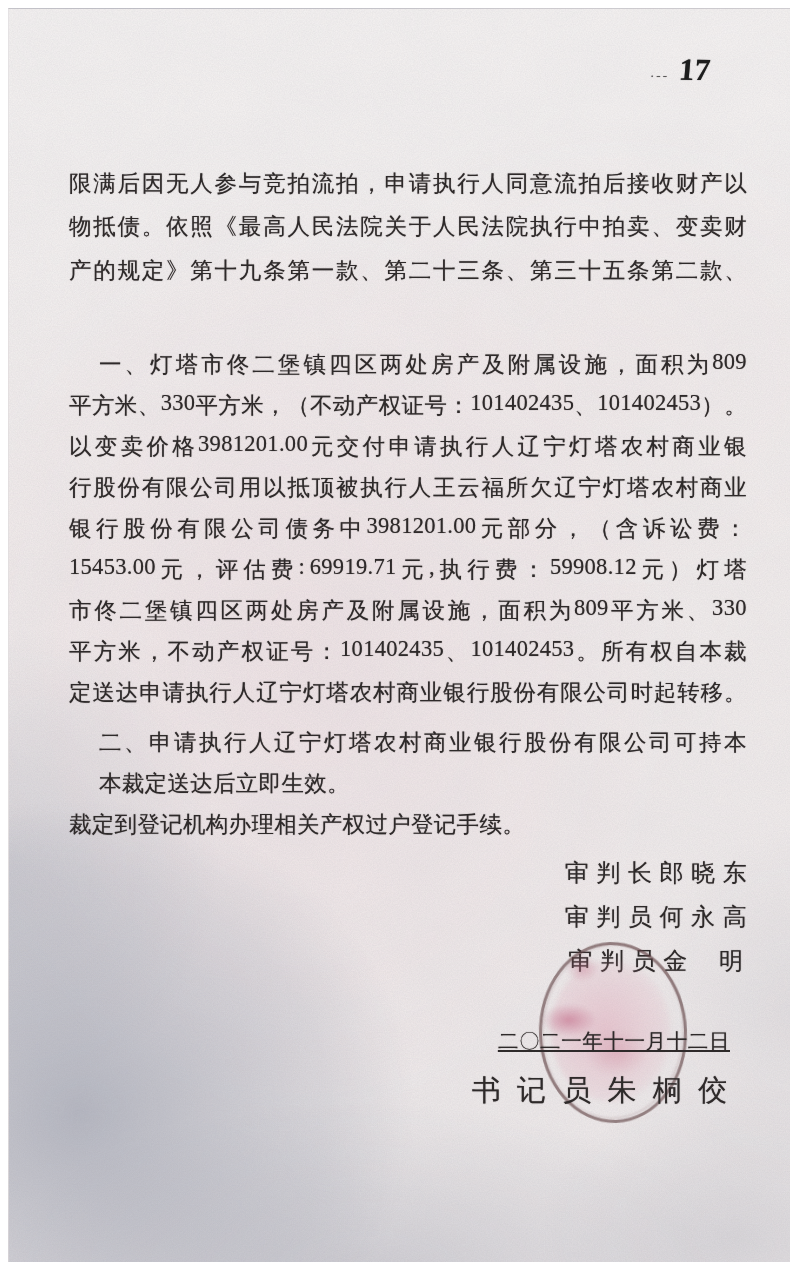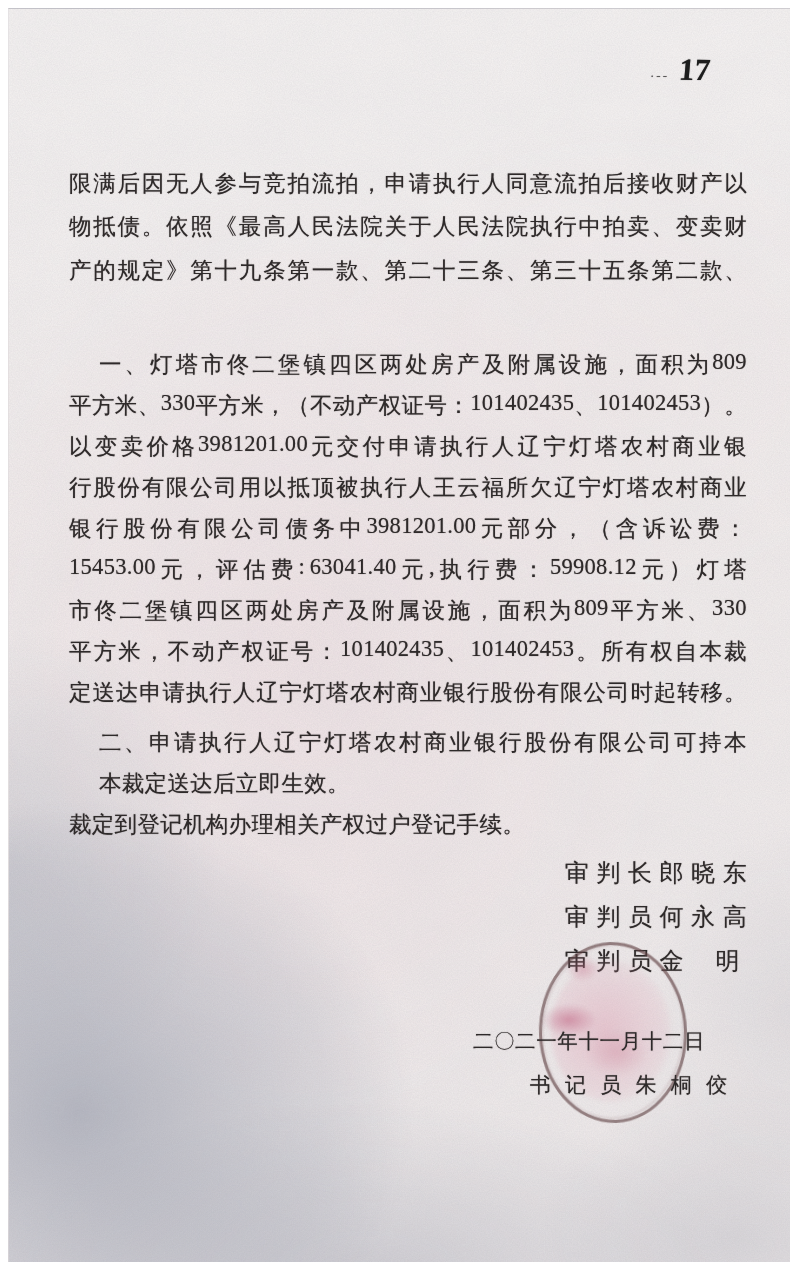--- a/index.html
+++ b/index.html
@@ -28,24 +28,24 @@
   .ink{color:#2e2a2a;text-shadow:0 0 1px rgba(55,48,48,0.65);}
   .block{position:absolute;left:69px;width:678px;}
   .ln{position:relative;overflow:visible;font-size:22.5px;letter-spacing:0.3px;white-space:nowrap;}
   #paraA .ln{height:43.4px;}
   #paraB .ln{height:41px;}
   #paraC .ln{height:41px;}
   .j{display:flex;justify-content:space-between;white-space:normal;}
   .j span{display:inline-block;}
   .indent{padding-left:30px;}
   
-  .sig{position:absolute;text-align:left;font-size:24px;letter-spacing:3px;word-spacing:1px;}
+  .sig{position:absolute;text-align:center;font-size:24px;letter-spacing:3px;word-spacing:1px;}
   .sig .ln{height:43.8px;font-size:24px;}
   .dateline{position:absolute;font-size:20.5px;letter-spacing:0.6px;}
-  .clerkline{position:absolute;font-size:21px;letter-spacing:3px;word-spacing:3px;}
+  .clerkline{position:absolute;font-size:29px;letter-spacing:3px;word-spacing:3px;}
   
   .pagenum{position:absolute;left:650px;top:52px;display:flex;align-items:center;gap:10px;}
   .pagenum .marks{font-size:13px;color:#3a3a3a;letter-spacing:2px;opacity:0.85;transform:translateY(6px);}
   .pagenum .num{font-size:31px;font-weight:700;color:#1d1d1d;transform:skewX(-4deg) rotate(1deg);text-shadow:0 0 1px rgba(30,30,30,0.7);}
   
   .stamp{position:absolute;left:539px;top:942px;width:148px;height:181px;pointer-events:none;}
   .stamp .ring{
     position:absolute;left:0;top:0;width:142px;height:175px;border-radius:50%;
     border:3px solid rgba(92,62,64,0.60);filter:blur(0.7px);transform:rotate(-2deg);
   }
@@ -323,21 +323,21 @@
         <span>：</span>
       </div>
     <div class="ln j">
         <span>15453.00</span>
         <span>元</span>
         <span>，</span>
         <span>评</span>
         <span>估</span>
         <span>费</span>
         <span>:</span>
-        <span>63041.40</span>
+        <span>69919.71</span>
         <span>元</span>
         <span>,</span>
         <span>执</span>
         <span>行</span>
         <span>费</span>
         <span>：</span>
         <span>59908.12</span>
         <span>元</span>
         <span>）</span>
         <span>灯</span>
@@ -468,15 +468,15 @@
 
   <div class="stamp">
     <div class="wash"></div>
     <div class="blob1"></div>
     <div class="blob2"></div>
     <div class="blob3"></div>
     <div class="ring"></div>
     <div class="ring2"></div>
   </div>
 
-  <div class="dateline ink" style="top:1027px;right:95px;">二〇二一年十一月十二日</div>
+  <div class="dateline ink" style="top:1027px;right:70px;text-decoration:underline;">二〇二一年十一月十二日</div>
   <div class="clerkline ink" style="top:1071px;right:70px;">书 记 员 朱 桐 佼</div>
 </div>
 
 </body></html>

